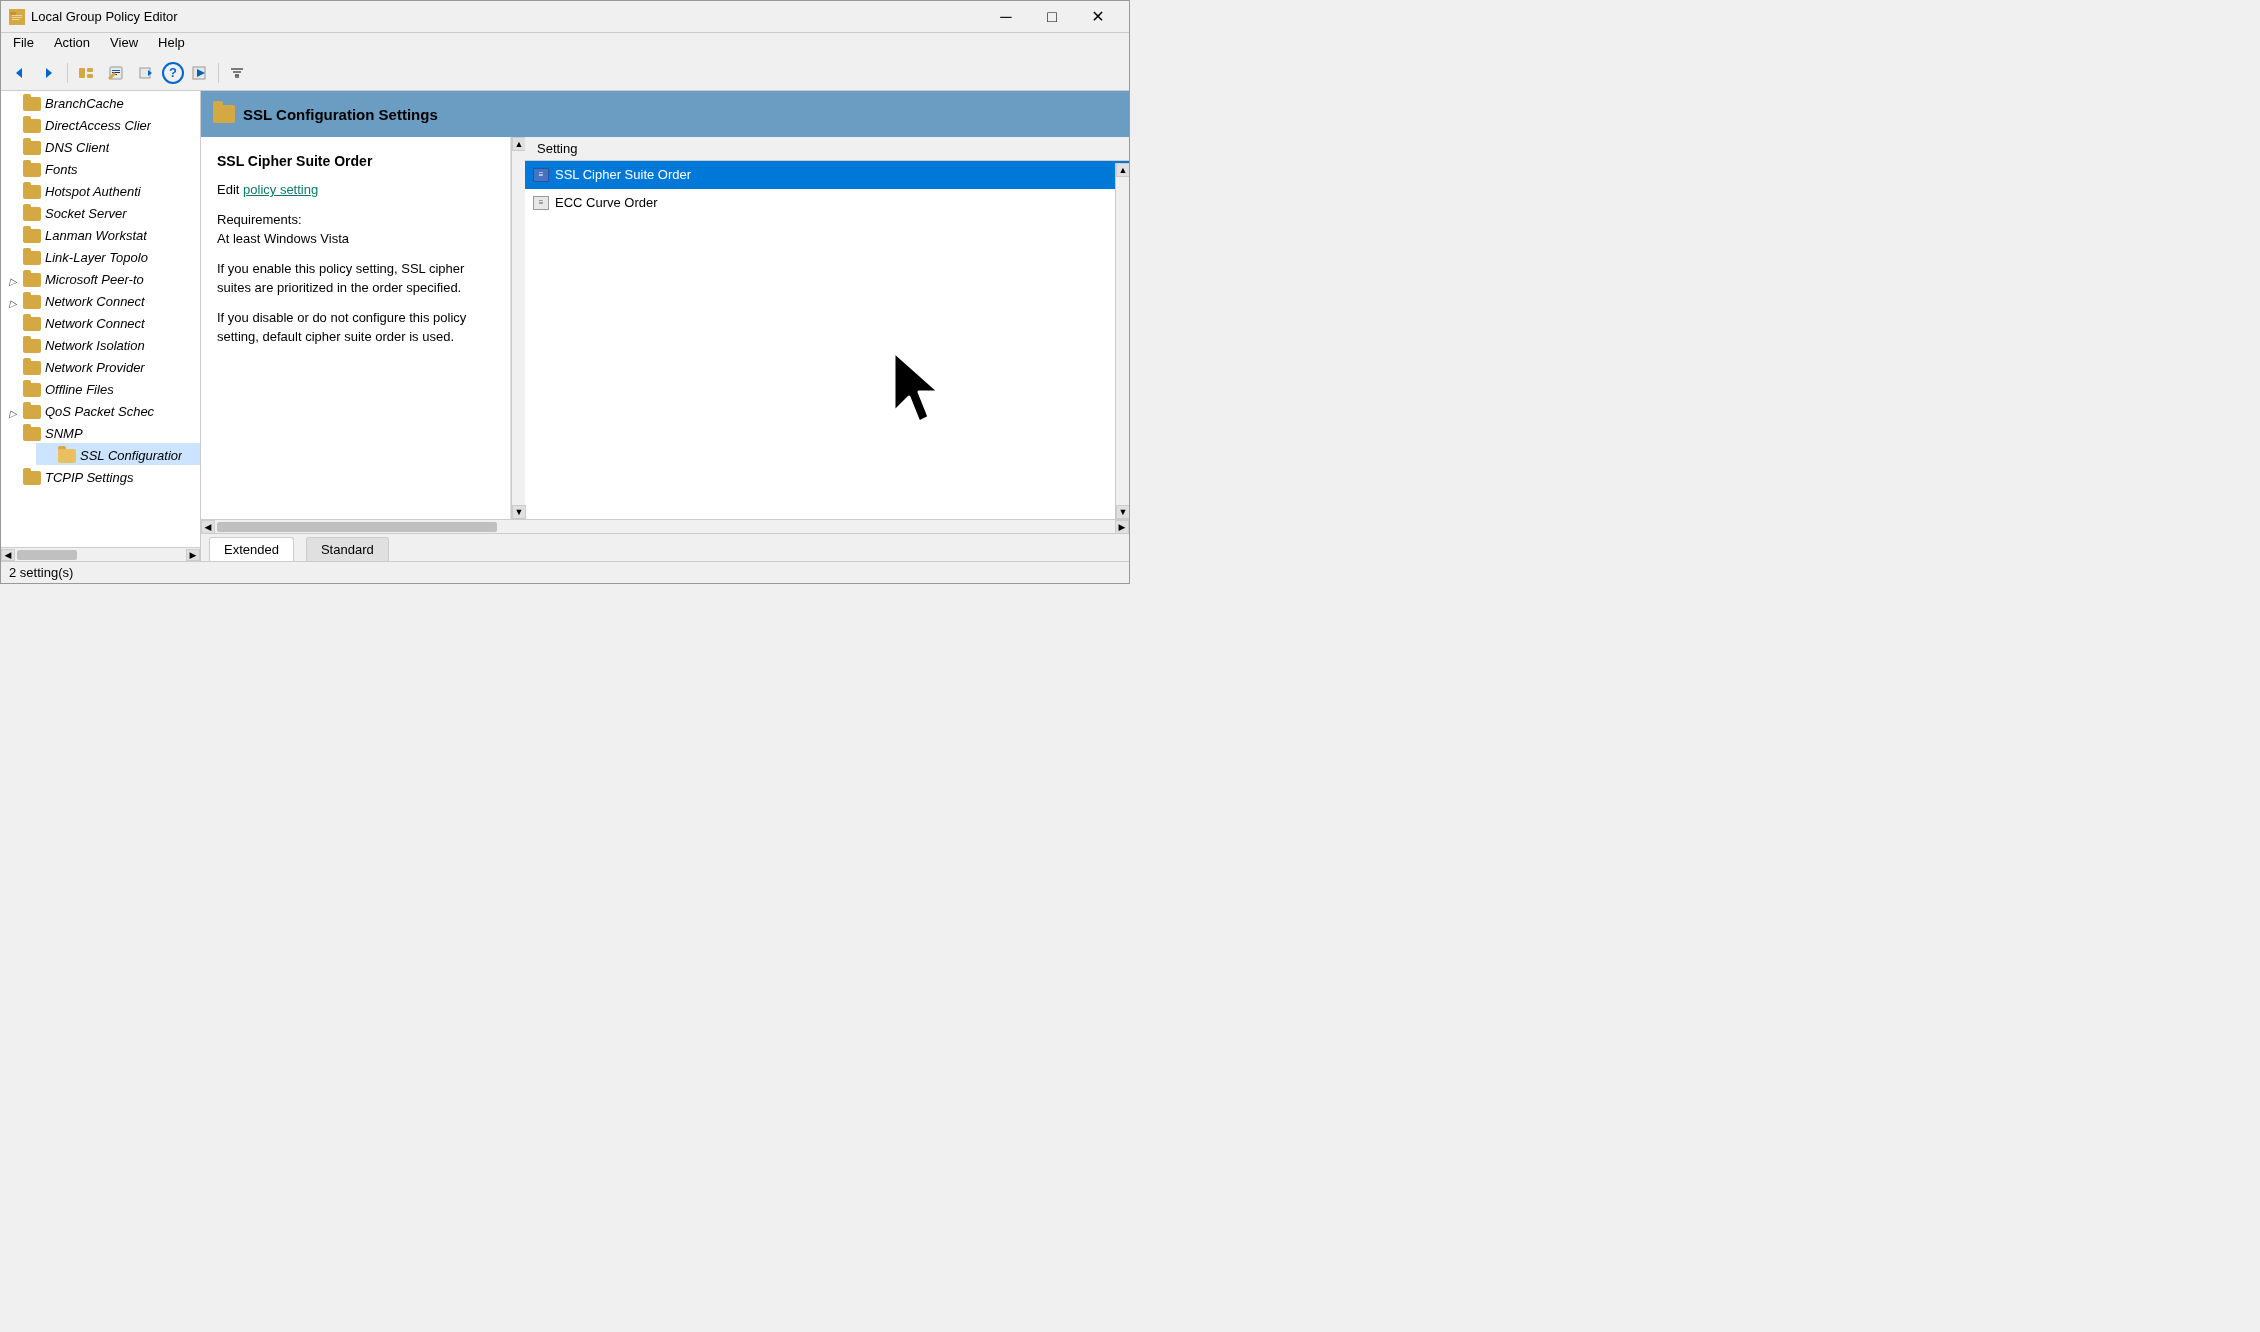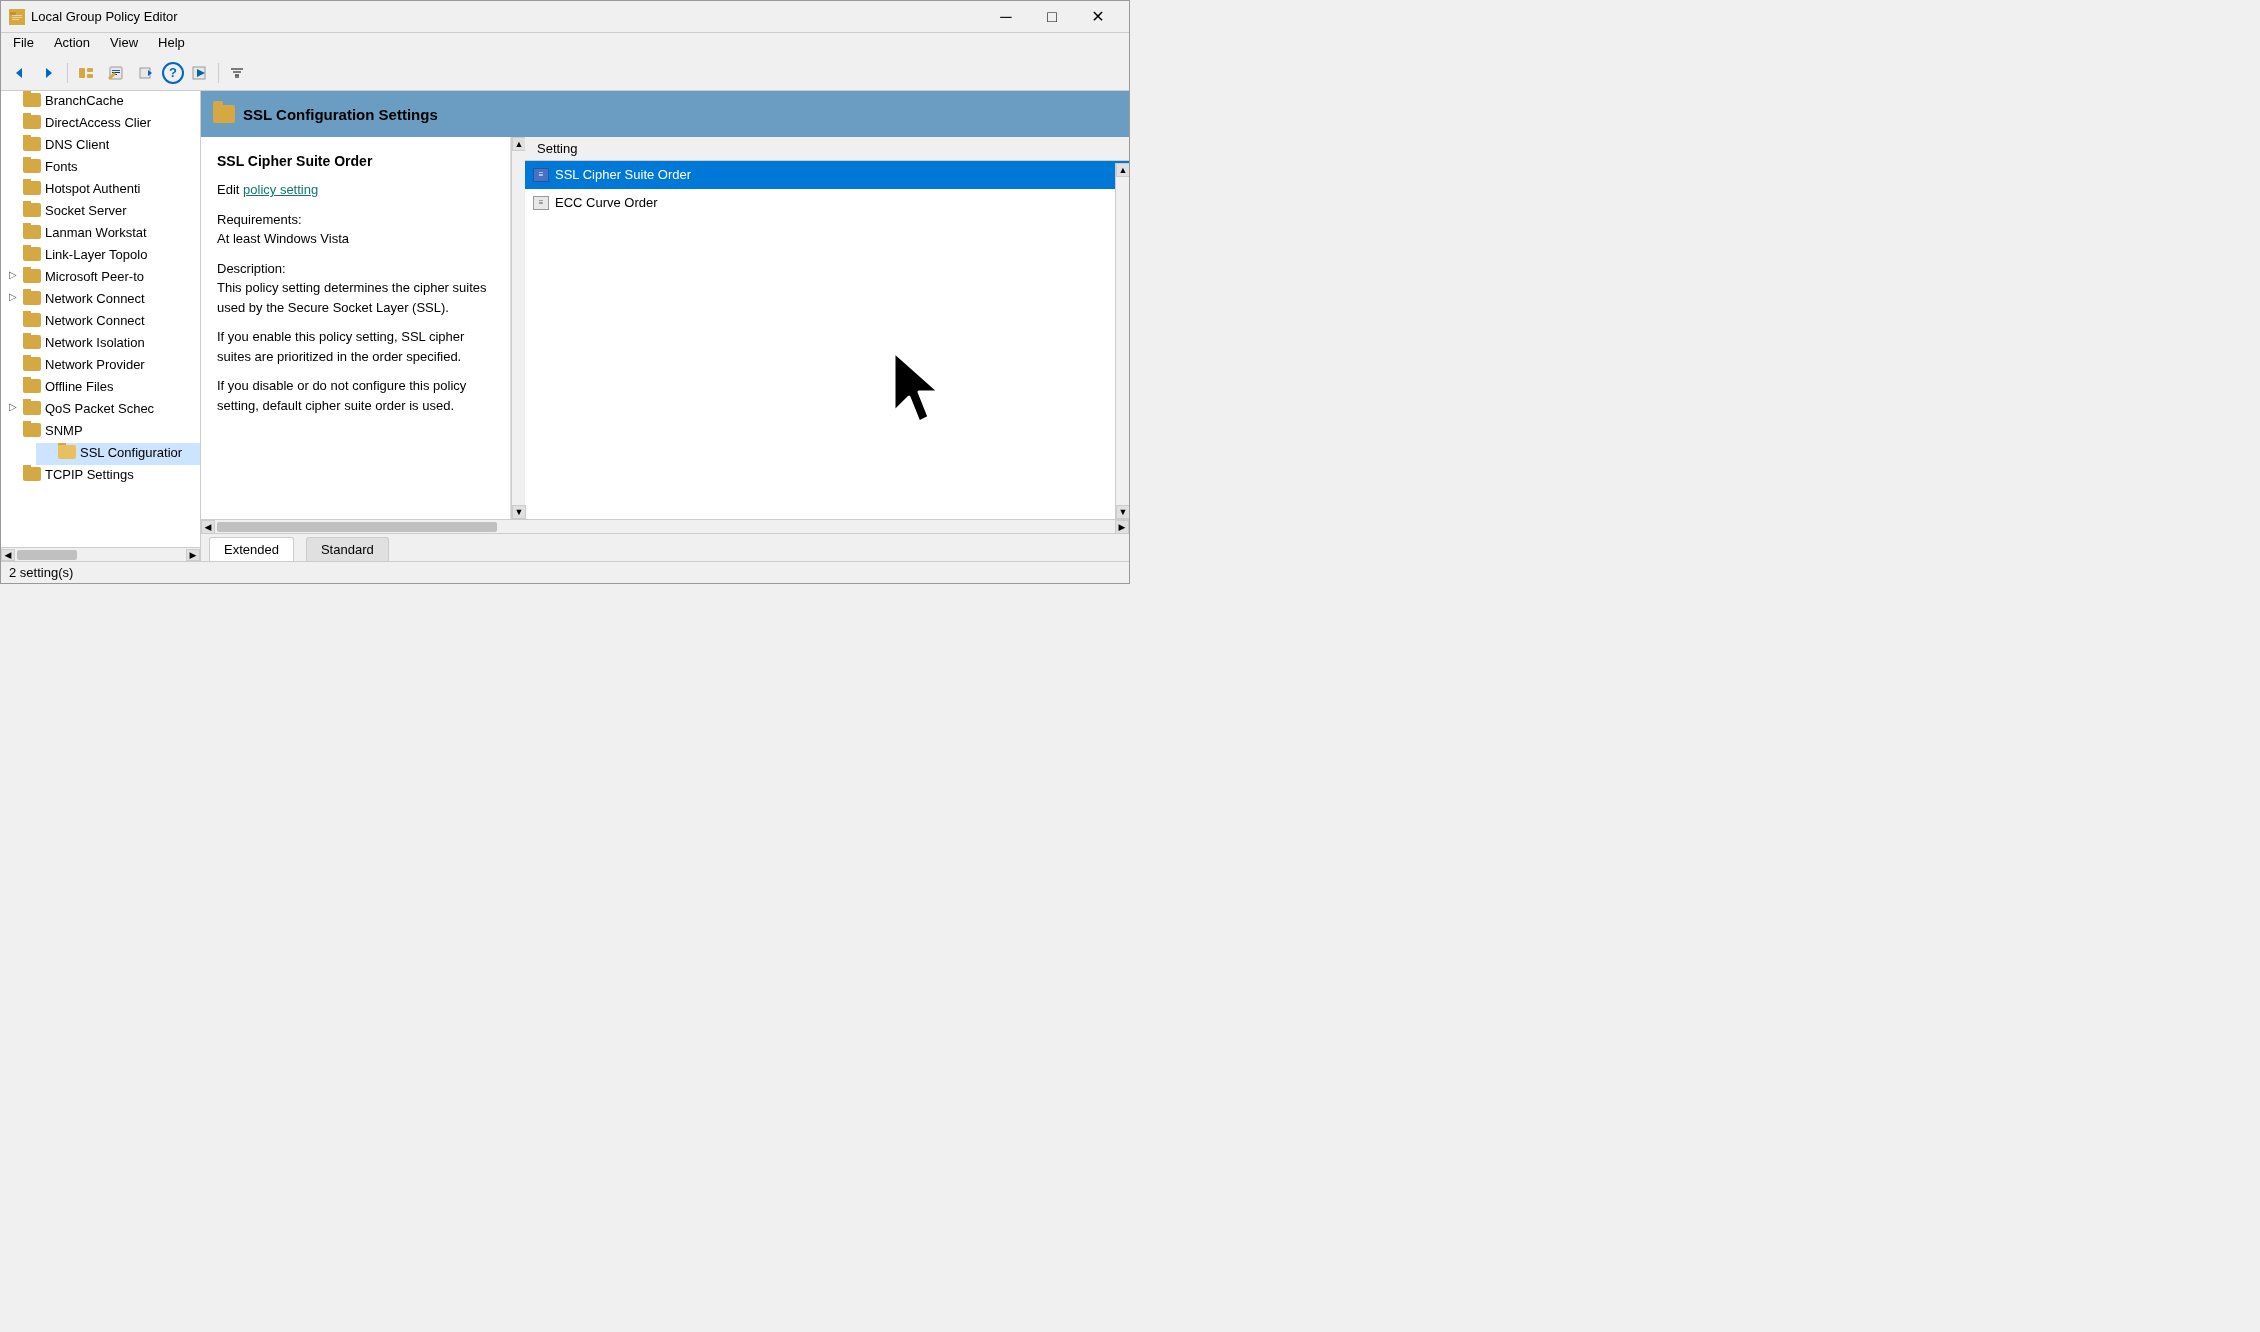--- a/index.html
+++ b/index.html
@@ -117,28 +117,29 @@
     .sidebar-scroll {
       flex: 1;
       overflow-y: auto;
       overflow-x: hidden;
     }
     .sidebar-scroll::-webkit-scrollbar { width: 12px; }
     .sidebar-scroll::-webkit-scrollbar-track { background: #f0f0f0; }
     .sidebar-scroll::-webkit-scrollbar-thumb { background: #c0c0c0; border: 2px solid #f0f0f0; }
     .tree-item {
       display: flex;
-      align-items: flex-start;
+      align-items: flex-end;
       padding: 2px 4px 2px 8px;
       cursor: pointer;
       white-space: nowrap;
       overflow: hidden;
       text-overflow: ellipsis;
       height: 22px;
       font-size: 13px;
+      font-style: italic;
     }
     .tree-item.selected { background: #cce4ff; margin-left: 35px; }
     .tree-item .expand-icon {
       width: 14px;
       font-size: 10px;
       color: #555;
       flex-shrink: 0;
     }
     .tree-item .folder-icon {
       width: 18px;
@@ -586,24 +587,20 @@
           <h3>SSL Cipher Suite Order</h3>
           <p>
             <span>Edit</span>
             <span> </span>
             <span class="policy-link">policy setting</span>
           </p>
           <p>
             <span>Requirements:</span><br>
             <span>At least Windows Vista</span>
           </p>
-          <p>
-            <span>Description:</span><br>
-            <span>This policy setting determines the cipher suites used by the Secure Socket Layer (SSL).</span>
-          </p>
           <p>If you enable this policy setting, SSL cipher suites are prioritized in the order specified.</p>
           <p>If you disable or do not configure this policy setting, default cipher suite order is used.</p>
         </div>
 
         <div class="desc-vert-scroll">
           <div class="scroll-arrow">▲</div>
           <div style="flex:1; margin:2px; background:#f0f0f0;"></div>
           <div class="scroll-arrow">▼</div>
         </div>
 

